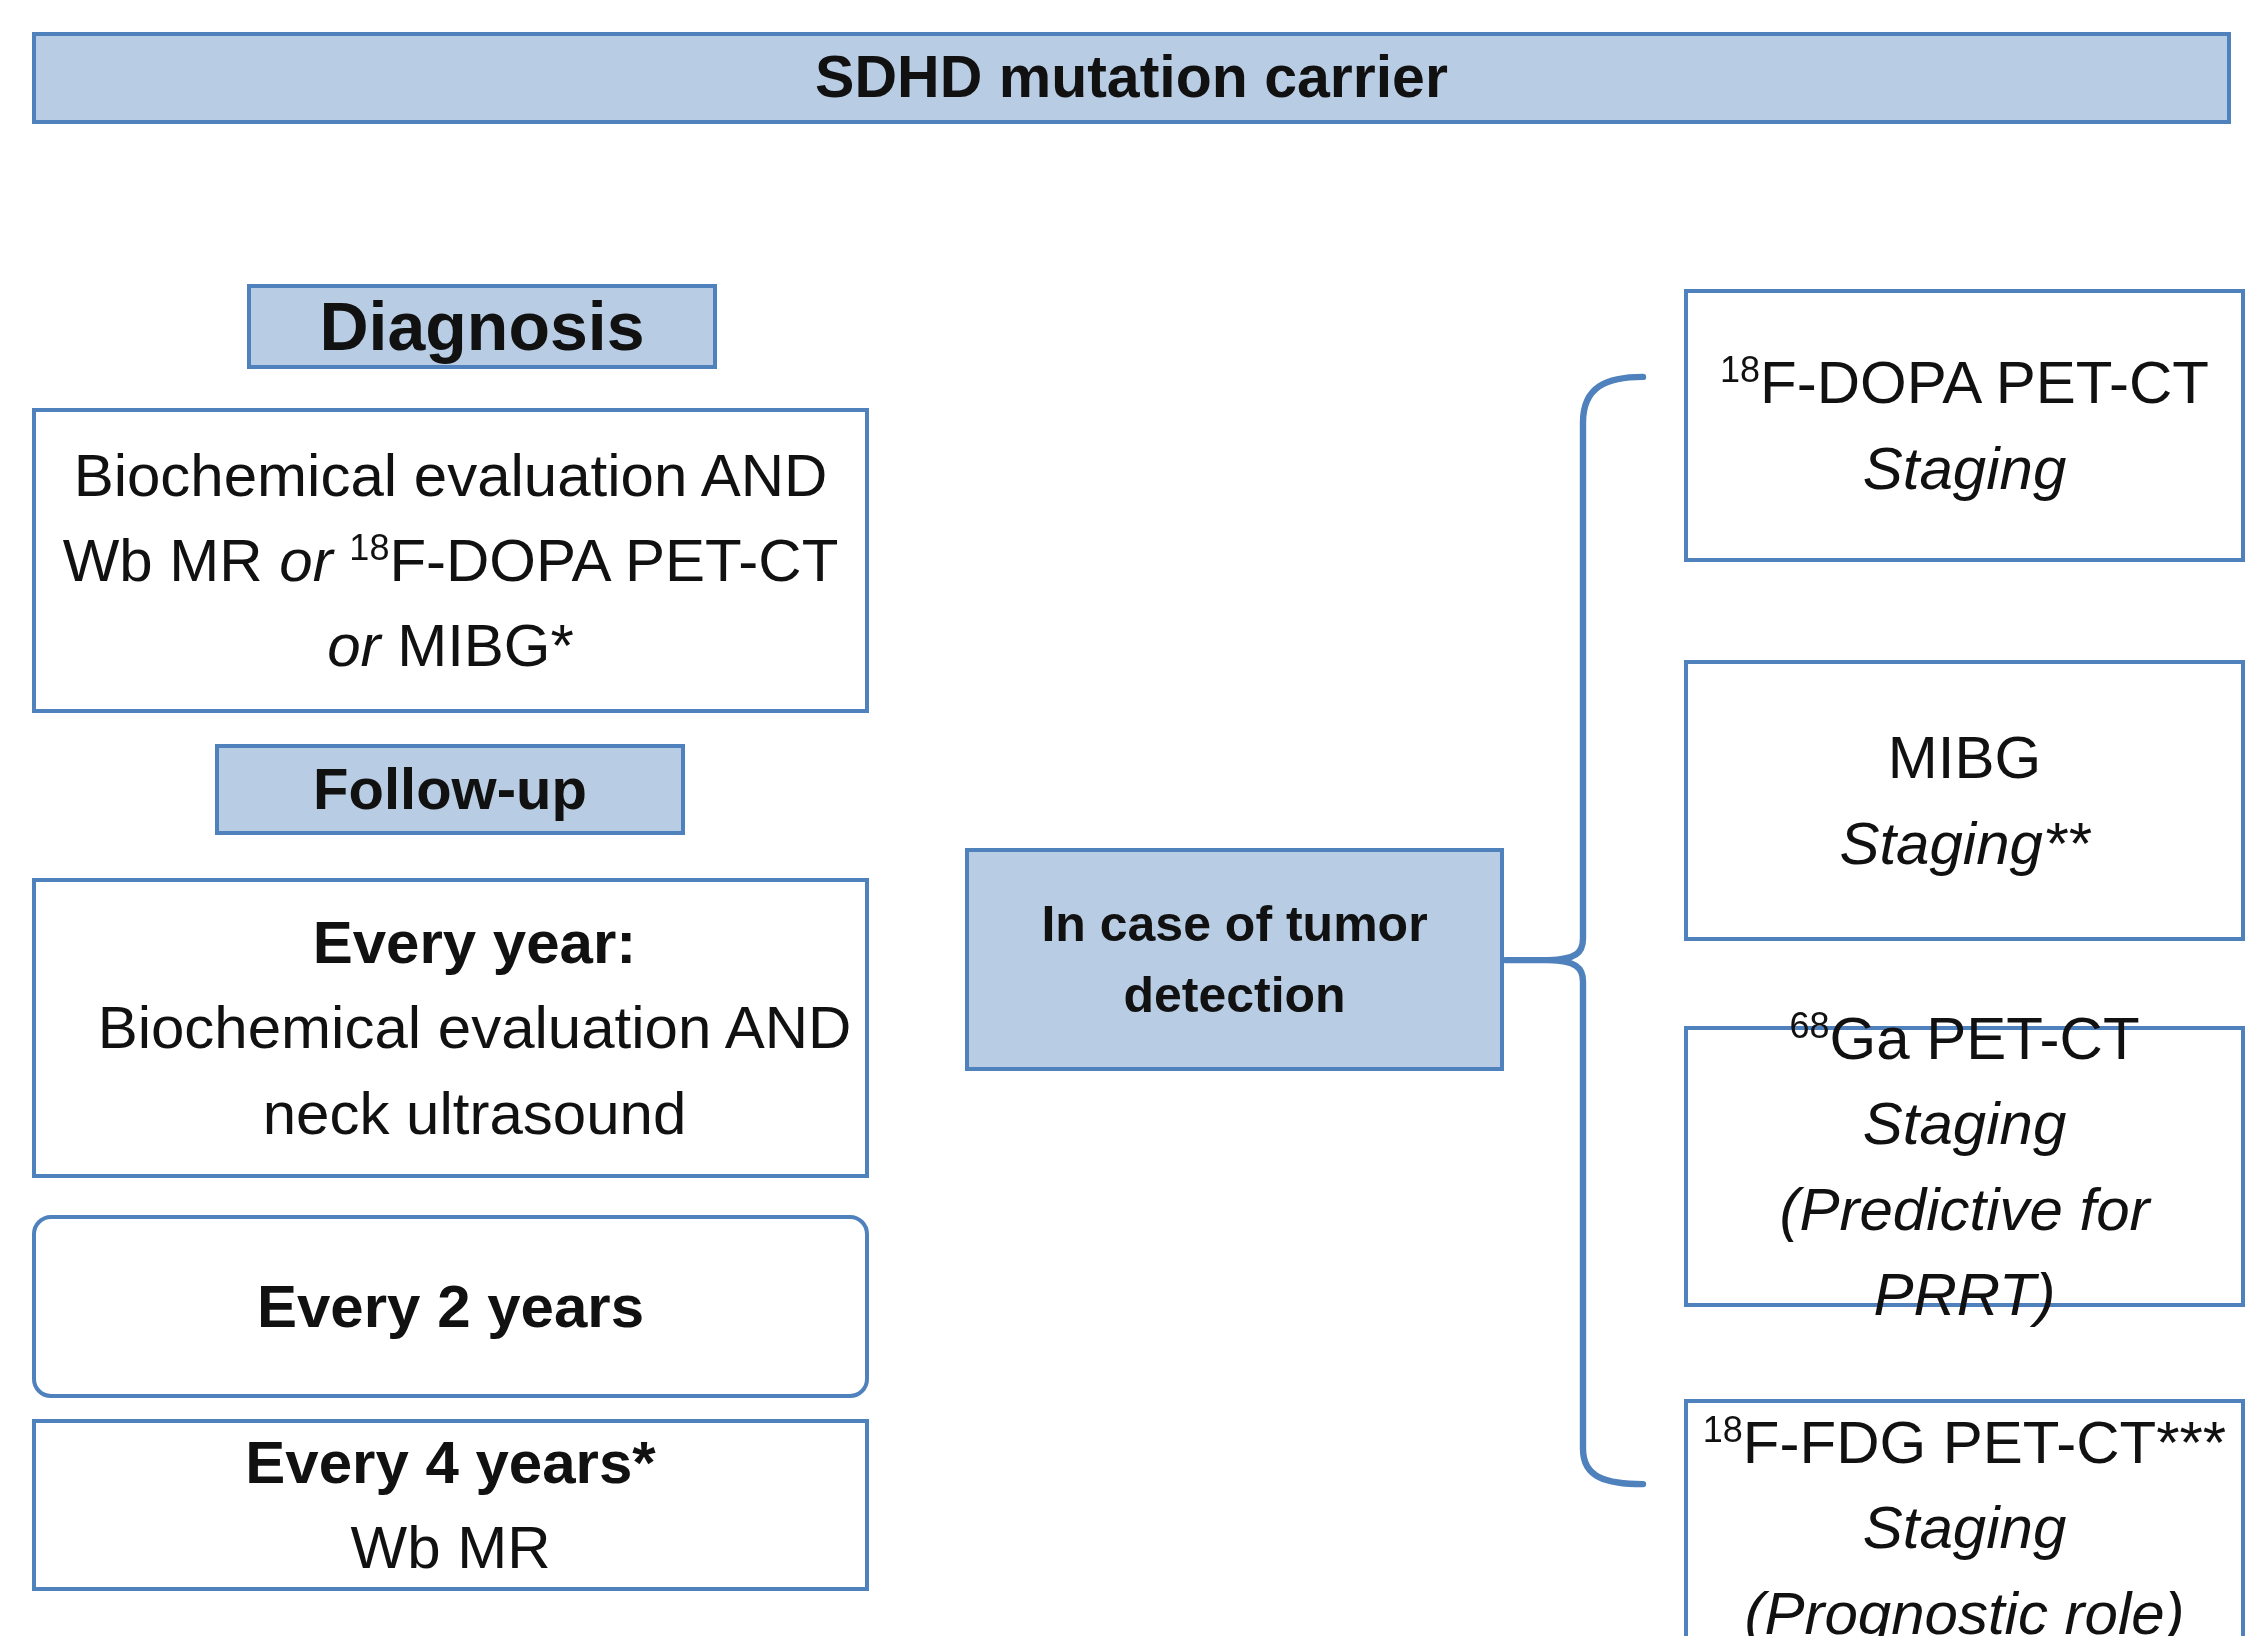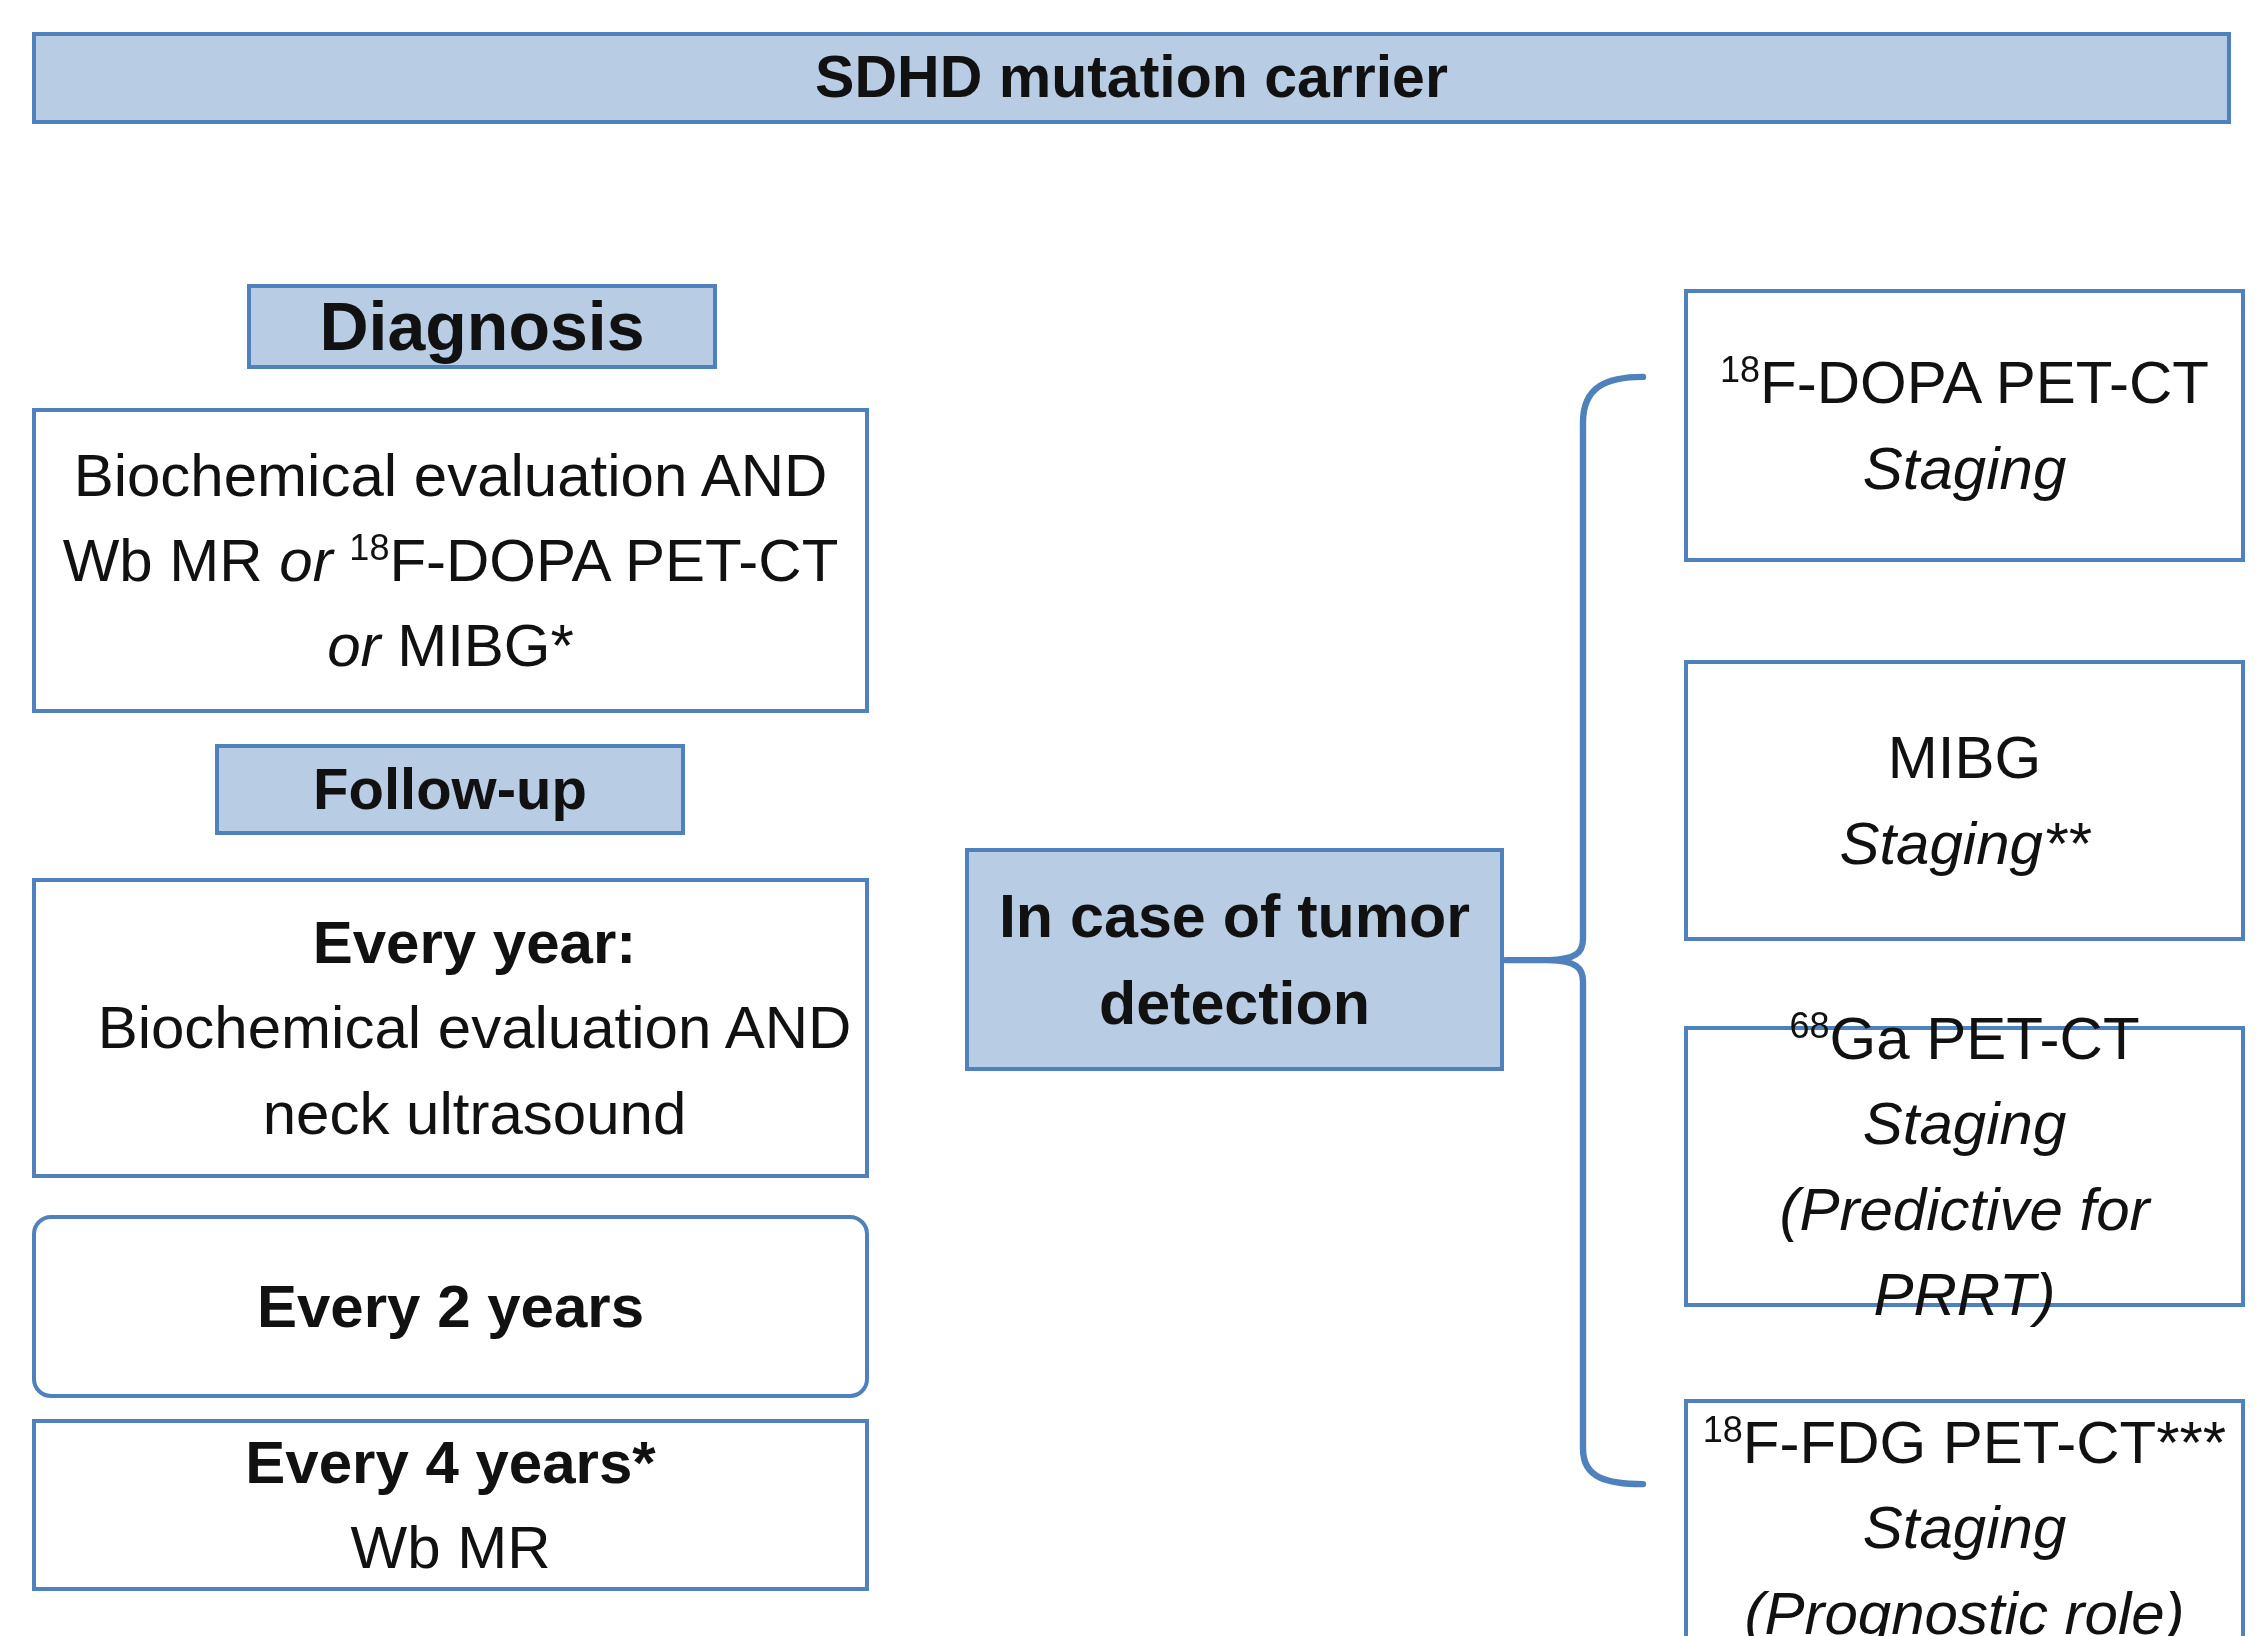--- a/index.html
+++ b/index.html
@@ -39,21 +39,21 @@
     font-size:59px;
   }
   .diag-header{ left:215px; top:284px; width:470px; height:85px; font-size:68px;margin-left:32px; }
   .diag-box{ left:32px; top:408px; width:837px; height:305px; }
   .followup-header{ left:215px; top:744px; width:470px; height:91px; font-size:58px;justify-content:center; }
   .every-year-box{ left:32px; top:878px; width:837px; height:300px;padding-left:48px; }
   .every-2y-box{ left:32px; top:1215px; width:837px; height:183px;border-radius:19px; }
   .every-4y-box{ left:32px; top:1419px; width:837px; height:172px; }
   .center-box{
     left:965px; top:848px; width:539px; height:223px;
-    font-size:61px;
+    font-size:50px;
   }
   .rbox{ left:1684px; width:561px;margin-top:44px; }
   .rbox1{ top:245px;  height:273px; }
   .rbox2{ top:616px;  height:281px; }
   .rbox3{ top:982px; height:281px; }
   .rbox4{ top:1355px; height:258px; }
   .line{ display:block; }
   .line:empty{ display:none; }
   .bold{ font-weight:700; }
   .it{ font-style:italic; }

